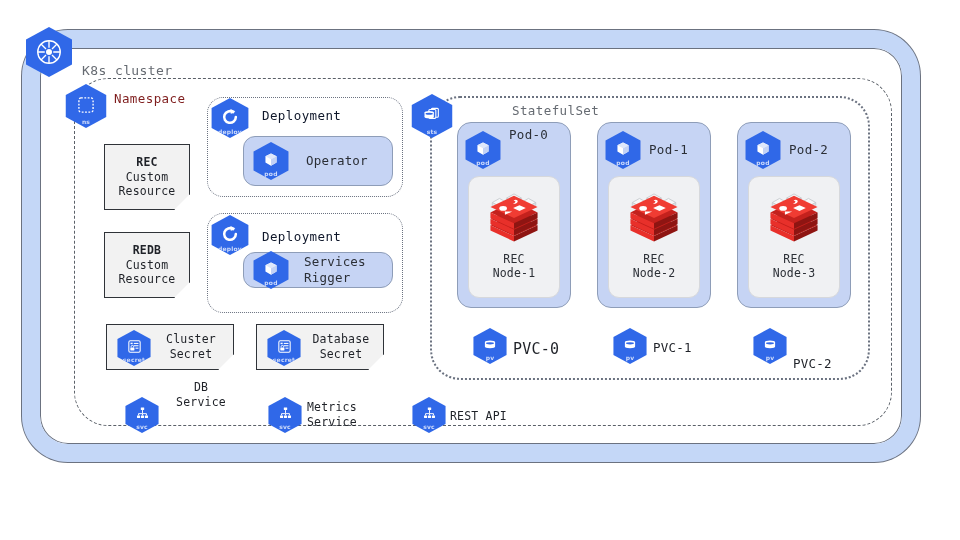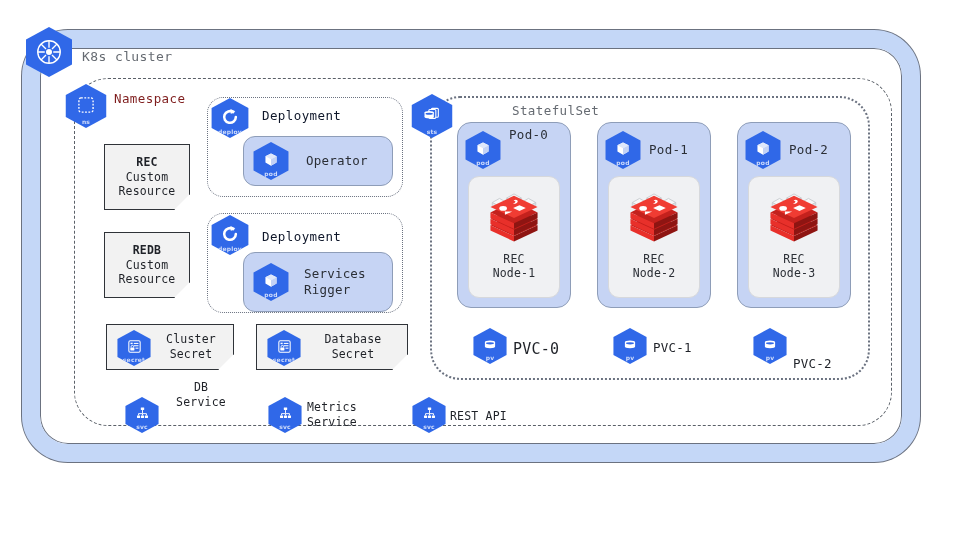--- a/index.html
+++ b/index.html
@@ -14,21 +14,21 @@
   
   .cluster-frame {
     position: absolute; left: 22px; top: 30px;
     width: 898px; height: 432px;
     border: 18px solid #c4d7f7;
     border-radius: 46px;
     background: #ffffff;
     box-shadow: 0 0 0 1px #6b7280 inset, 0 0 0 1px #6b7280;
   }
   .cluster-label {
-    position: absolute; left: 82px; top: 49px;
+    position: absolute; left: 82px; top: 63px;
     font-size: 13px; color: #666b72; letter-spacing: .4px;
   }
   .ns-frame {
     position: absolute; left: 74px; top: 78px;
     width: 818px; height: 348px;
     border: 1.6px dashed #5a6068;
     border-radius: 34px;
     background: transparent;
   }
   .ns-label {
@@ -202,21 +202,21 @@
 
   <div class="deploy-frame" style="left:207px; top:213px; width:196px; height:100px;"></div>
   <div class="deploy-label" style="left:262px; top:229px;">Deployment</div>
   <div class="hex" style="left:210px; top:215px; width:40px; height:40px;">
     <svg width="20" height="20" viewBox="0 0 24 24" aria-hidden="true" style="margin-bottom:3px;">
       <path d="M19 12a7 7 0 1 1-3.2-5.9" fill="none" stroke="#ffffff" stroke-width="3.1" stroke-linecap="round"></path>
       <path d="M12.6 2.3 L18.4 5.0 L13.0 8.5 Z" fill="#ffffff"></path>
     </svg>
     <span class="tag">deploy</span>
   </div>
-  <div class="pod-pill" style="left:243px; top:252px; width:150px; height:60px; padding-left:8px;">
+  <div class="pod-pill" style="left:243px; top:252px; width:150px; height:36px; padding-left:8px;">
     <div class="hex" style="position:relative; left:0; top:0; width:38px; height:38px; flex:0 0 38px;">
       <svg width="18" height="18" viewBox="0 0 24 24" aria-hidden="true" style="margin-bottom:3px;">
         <path d="M12 3.2 L19.4 7.1 L19.4 15.4 L12 19.6 L4.6 15.4 L4.6 7.1 Z" fill="#ffffff"></path>
         <path d="M12 3.2 L19.4 7.1 L12 11.1 L4.6 7.1 Z" fill="#dfe8fb"></path>
         <path d="M12 11.1 L19.4 7.1 L19.4 15.4 L12 19.6 Z" fill="#c3d2f6"></path>
       </svg>
       <span class="tag">pod</span>
     </div>
     <div class="pill-text" style="margin-left:14px;">
       <span>Services</span><br>
@@ -236,21 +236,21 @@
         <rect x="13.4" y="13.6" width="4.2" height="1.5" fill="#ffffff"></rect>
       </svg>
       <span class="tag">secret</span>
     </div>
     <div class="note-text" style="margin-left:42px;">
       <span>Cluster</span><br>
       <span>Secret</span>
     </div>
   </div>
 
-  <div class="note" style="left:256px; top:324px; width:152px; height:46px;">
+  <div class="note" style="left:256px; top:324px; width:128px; height:46px;">
     <div class="hex" style="left:9px; top:5px; width:36px; height:36px;">
       <svg width="17" height="17" viewBox="0 0 24 24" aria-hidden="true" style="margin-bottom:3px;">
         <rect x="4" y="4" width="16" height="16" rx="2" fill="none" stroke="#ffffff" stroke-width="1.5"></rect>
         <rect x="6.4" y="6.6" width="3" height="2.1" fill="#ffffff"></rect>
         <rect x="11" y="6.9" width="6.6" height="1.5" fill="#ffffff"></rect>
         <rect x="11" y="10.2" width="6.6" height="1.5" fill="#ffffff"></rect>
         <path d="M7.2 13.4v-1.1a1.8 1.8 0 0 1 3.6 0v1.1" fill="none" stroke="#ffffff" stroke-width="1.3"></path>
         <rect x="6.1" y="13.3" width="5.8" height="4.3" rx="0.7" fill="#ffffff"></rect>
         <rect x="13.4" y="13.6" width="4.2" height="1.5" fill="#ffffff"></rect>
       </svg>

